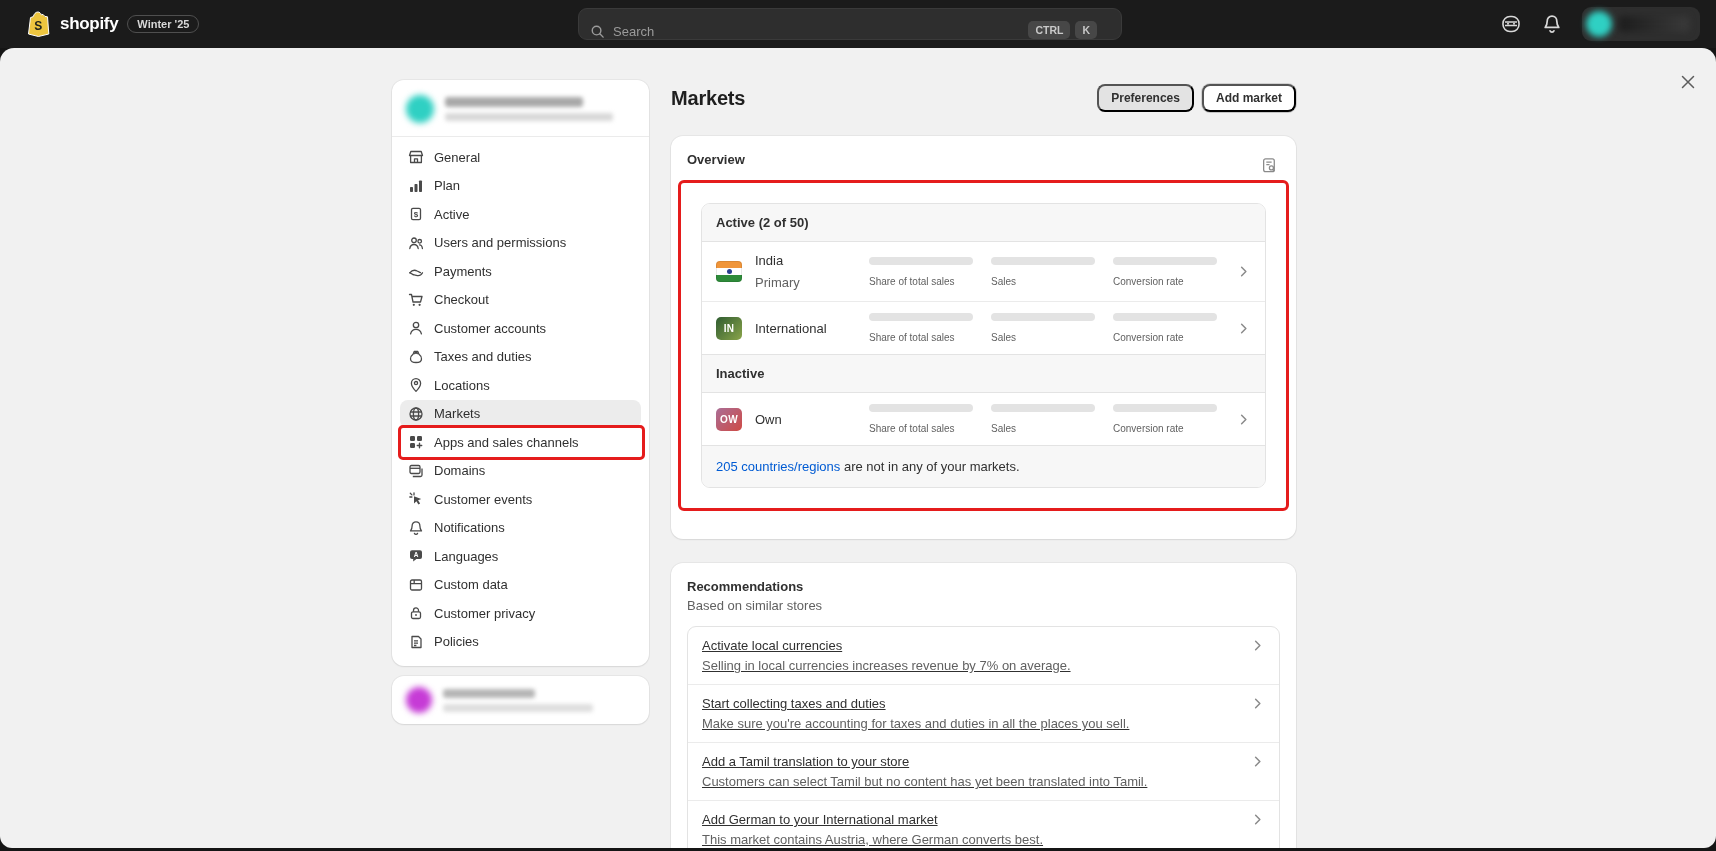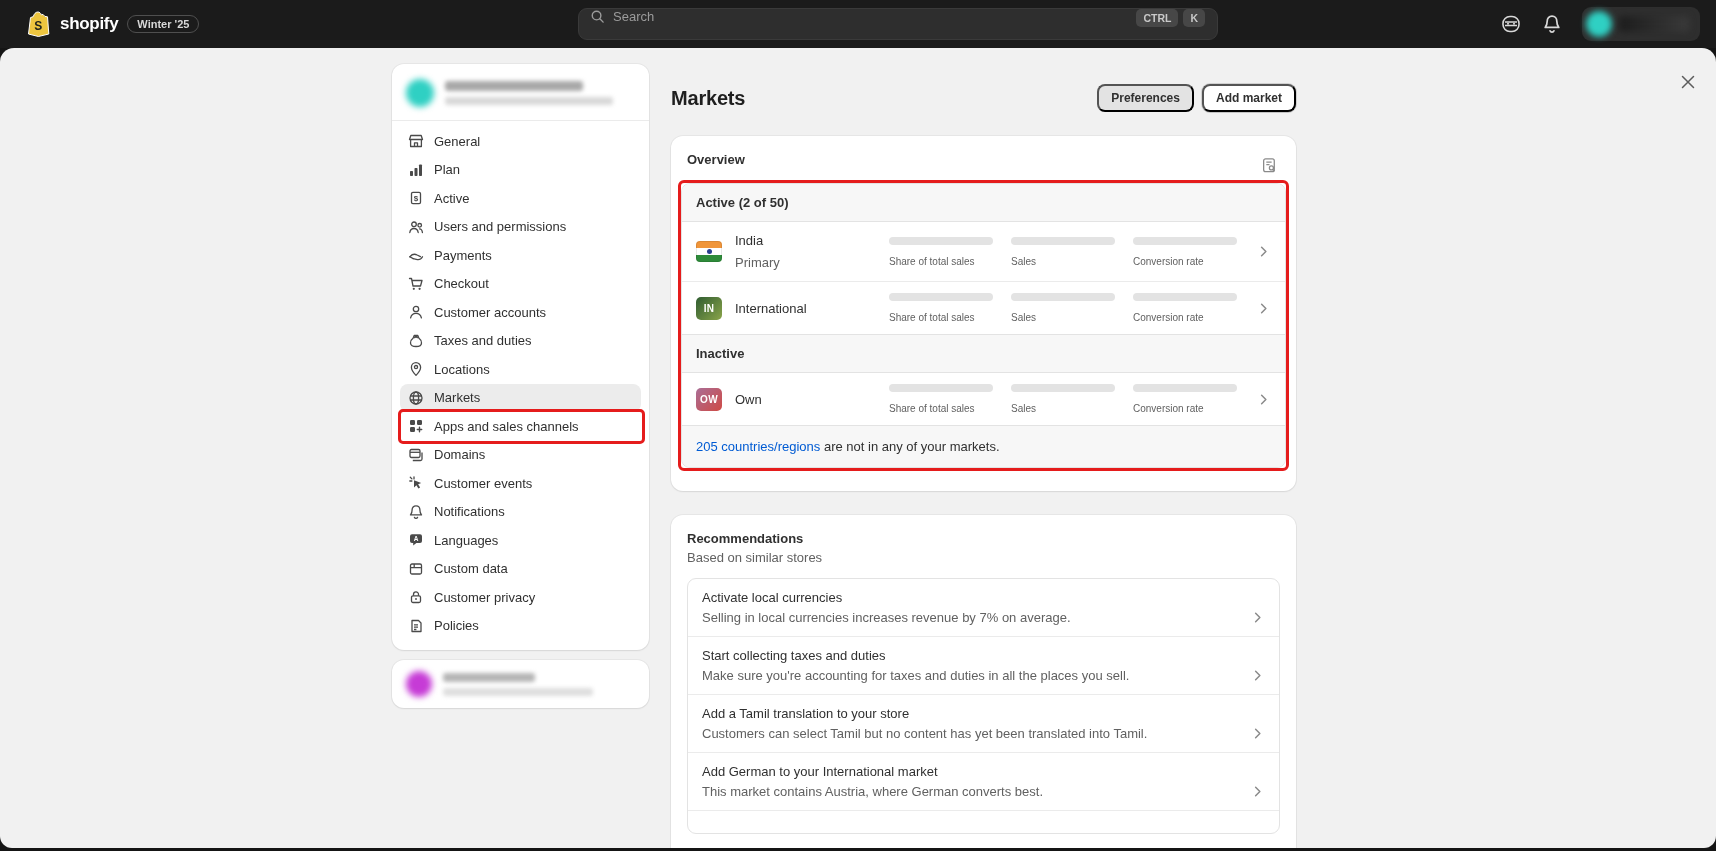--- a/index.html
+++ b/index.html
@@ -4,36 +4,36 @@
 <style>
   * { margin:0; padding:0; box-sizing:border-box; }
   html,body { width:1716px; height:851px; overflow:hidden; }
   body { background:#151515; font-family:"Liberation Sans","DejaVu Sans",sans-serif; font-size:13px; color:#303030; }
 
   
   .topbar { position:absolute; top:0; left:0; width:1716px; height:48px; background:#1b1b1b; }
   .logo-group { position:absolute; left:26px; top:0; height:48px; display:flex; align-items:center; gap:9px; }
   .wordmark { color:#fff; font-weight:700; font-size:17px; letter-spacing:-.3px; }
   .version-badge { border:1.5px solid #4f4f4f; border-radius:9px; padding:2px 9px; color:#d8d8d8; font-size:11px; font-weight:700; }
-  .search { position:absolute; left:578px; top:8px; width:640px; height:32px; background:#2e2e2e; border:1px solid #3a3a3a; border-radius:9px; display:flex; align-items:flex-start; padding:0 12px 0 11px; cursor:text; }
+  .search { position:absolute; left:578px; top:8px; width:544px; height:32px; background:#2e2e2e; border:1px solid #3a3a3a; border-radius:9px; display:flex; align-items:flex-end; padding:0 24px 0 11px; cursor:text; }
   .search-placeholder { color:#9b9b9b; margin-left:8px; flex:1; }
   .keycap { background:#474747; color:#c9c9c9; font-size:10.5px; font-weight:700; border-radius:5px; padding:3px 7px; margin-left:5px; }
   .topbar-right { position:absolute; right:16px; top:0; height:48px; display:flex; align-items:center; gap:20px; }
   .user-chip { display:flex; align-items:center; gap:7px; background:#2e2e2e; border-radius:9px; height:34px; padding:4px; width:118px; cursor:pointer; }
   .chip-avatar { width:26px; height:26px; border-radius:50%; background:#2fd0c3; filter:blur(3px); }
   .chip-name { width:70px; height:16px; border-radius:4px; background:linear-gradient(90deg,#1d1d1d,#3a3a3a); filter:blur(3px); }
 
   
   .sheet { position:absolute; top:48px; left:0; width:1716px; height:800px; background:#f1f1f1; border-radius:14px 14px 12px 12px; overflow:hidden; }
   .close-btn { position:absolute; top:20px; right:14px; width:28px; height:28px; display:flex; align-items:center; justify-content:center; border-radius:8px; cursor:pointer; }
 
   .card { background:#fff; border-radius:12px; box-shadow:0 1px 2px rgba(0,0,0,.07), 0 0 0 1px rgba(0,0,0,.045); }
 
   
-  .sidebar { position:absolute; left:392px; top:16px; width:257px; }
+  .sidebar { position:absolute; left:392px; top:32px; width:257px; }
   .store-header { display:flex; align-items:center; gap:11px; padding:15px 14px 13px; }
   .store-avatar { width:28px; height:28px; border-radius:50%; background:#2fd0c3; filter:blur(3px); flex:none; }
   .store-line1 { width:138px; height:10px; border-radius:3px; background:#a8a8a8; filter:blur(2px); }
   .store-line2 { width:168px; height:8px; border-radius:3px; background:#d8d8d8; filter:blur(2px); margin-top:6px; }
   .nav { padding:6px 8px 10px; position:relative; }
   .nav-item { display:flex; align-items:center; gap:10px; height:28.5px; padding:0 8px; border-radius:8px; cursor:pointer; position:relative; z-index:1; }
   .nav-item.selected { background:#ececec; }
   .nav-icon { width:16px; height:16px; flex:none; display:flex; }
   .nav-label { color:#303030; font-weight:500; font-size:13px; white-space:nowrap; }
   .annotation-nav { position:absolute; left:6px; right:4px; top:288px; height:35px; border:3px solid #e51c1c; border-radius:5px; z-index:2; pointer-events:none; }
@@ -49,21 +49,21 @@
   .actions { margin-left:auto; display:flex; gap:8px;padding-left:43px; }
   .btn { height:28px; padding:0 12px; border-radius:8px; font-size:12px; font-weight:600; display:flex; align-items:center; cursor:pointer; color:#303030; }
   .btn-tertiary { background:#e3e3e3; }
   .btn-secondary { background:#fff; box-shadow:0 0 0 1px rgba(0,0,0,.13), 0 1px 0 rgba(0,0,0,.06); }
 
   .overview-card { padding:16px; position:relative; }
   .card-title { font-size:13px; font-weight:700; color:#303030; }
   .card-subtitle { font-size:13px; color:#616161; margin-top:4px; }
   .report-btn { position:absolute; top:16px; right:14px; width:26px; height:26px; display:flex; align-items:center; justify-content:center; border-radius:6px; cursor:pointer; }
 
-  .annotation-box { margin:13px -9px 4px; border:3px solid #e51c1c; border-radius:6px; padding:0; }
+  .annotation-box { margin:13px -9px 12px; border:3px solid #e51c1c; border-radius:6px; padding:20px; }
   .market-group { border:1px solid #e3e3e3; border-radius:9px; overflow:hidden; background:#fff; }
   .section-band { background:#f7f7f7; padding:11px 14px; font-weight:700; color:#303030; border-bottom:1px solid #e3e3e3; }
   .section-band.mid { border-top:1px solid #e3e3e3; }
   .market-row { display:flex; align-items:center; padding:11px 14px; background:#fff; cursor:pointer; }
   .market-row + .market-row { border-top:1px solid #ebebeb; }
   .market-info { display:flex; align-items:center; gap:13px; flex:1; min-width:0; }
   .flag-india { width:26px; height:21px; border-radius:4px; flex:none; position:relative; background:linear-gradient(180deg,#f0953a 0 34%,#ffffff 34% 66%,#2e8b3a 66% 100%); box-shadow:inset 0 0 0 1px rgba(0,0,0,.09); }
   .flag-india::after { content:""; position:absolute; left:50%; top:50%; width:5px; height:5px; margin:-2.5px 0 0 -2.5px; border-radius:50%; background:#2a3f8f; }
   .market-badge { width:26px; height:23px; border-radius:5px; flex:none; display:flex; align-items:center; justify-content:center; color:#fff; font-size:10px; font-weight:700; letter-spacing:.3px; }
   .badge-in { background:linear-gradient(135deg,#2f5c31,#8aa44a); }
@@ -74,21 +74,21 @@
   .metrics { display:flex; gap:8px; margin-left:auto; flex:none; }
   .metric { width:114px; }
   .skeleton-bar { width:104px; height:8px; border-radius:4px; background:#e3e3e3; margin-bottom:11px; }
   .metric-label { font-size:10px; color:#616161; white-space:nowrap; }
   .chevron { margin-left:9px; flex:none; display:flex; }
   .overview-footer { background:#f7f7f7; padding:13px 14px; border-top:1px solid #e3e3e3; color:#303030; }
   .footer-link { color:#005bd3; cursor:pointer; text-decoration:none; }
 
   .rec-card { margin-top:24px; padding:16px; border-radius:12px 12px 0 0; }
   .rec-group { margin-top:13px; border:1px solid #e3e3e3; border-radius:9px; background:#fff; }
-  .rec-row { display:flex; align-items:flex-end; padding:11px 14px; cursor:pointer; }
+  .rec-row { display:flex; align-items:flex-start; padding:11px 14px; cursor:pointer;text-decoration:underline; }
   .rec-row + .rec-row { border-top:1px solid #ebebeb; }
   .rec-texts { flex:1; min-width:0; }
   .rec-title { color:#303030; margin-bottom:5px; }
   .rec-desc { color:#616161; }
 
   svg { display:block; }
 </style>
 </head>
 <body>
 

